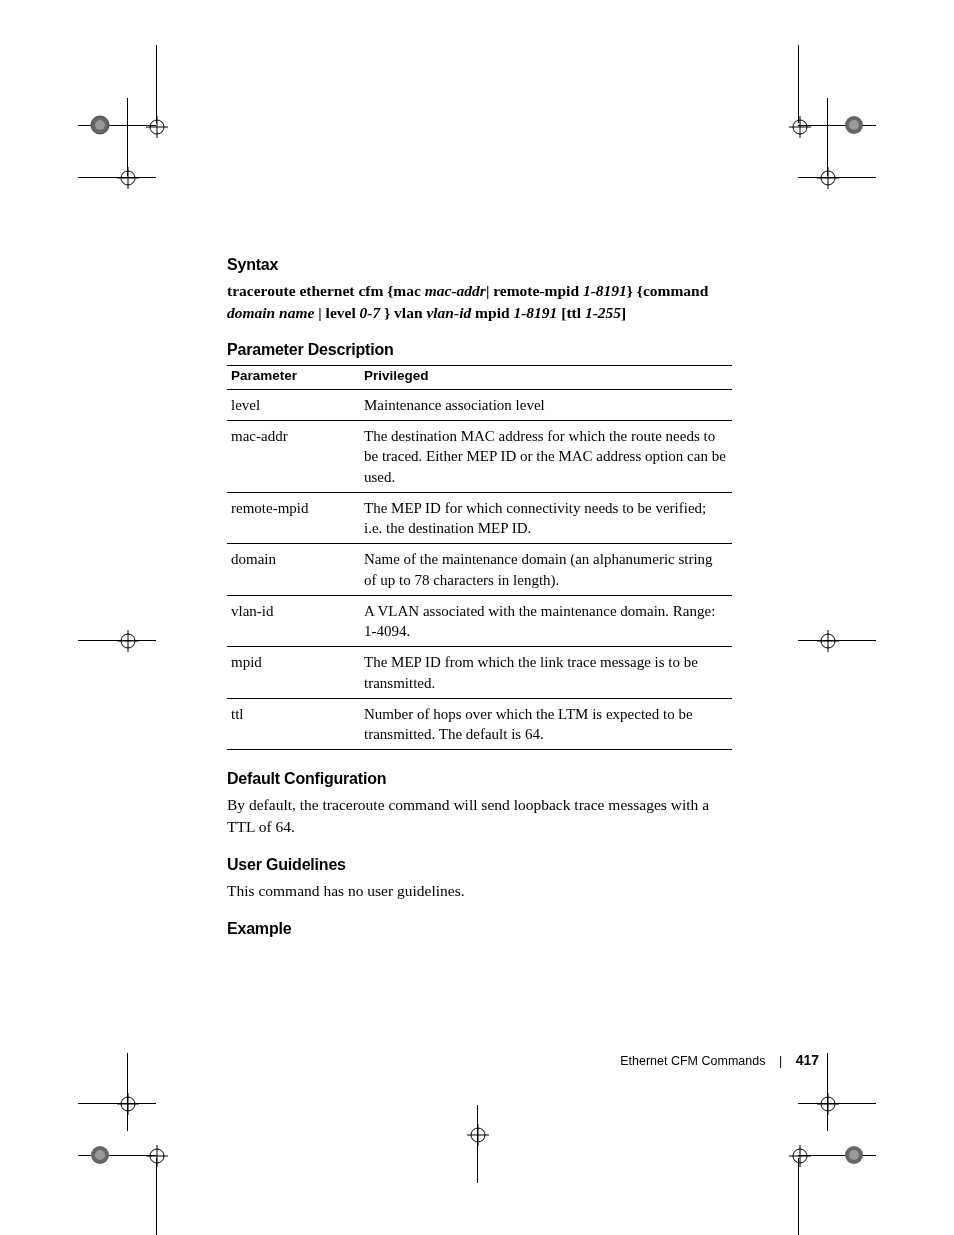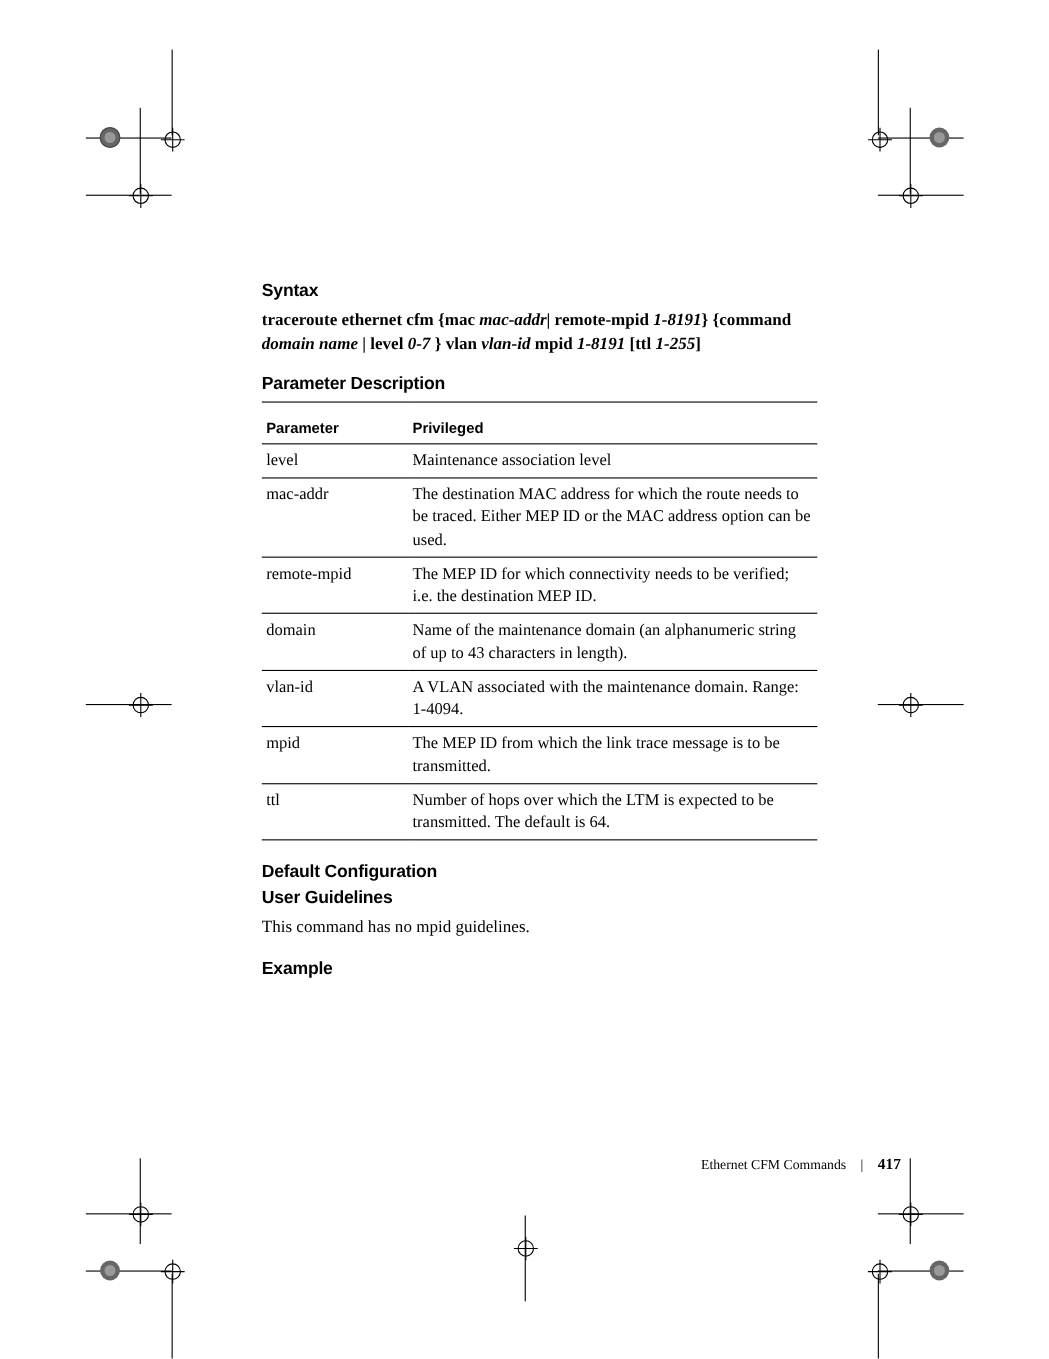--- a/index.html
+++ b/index.html
@@ -9,21 +9,21 @@
     font-size: 15.5px;
     color: #000;
     background: #fff;
     width: 954px;
     height: 1235px;
     position: relative;
     overflow: hidden;
   }
   .content {
     position: absolute;
-    left: 238px;
+    left: 227px;
     top: 256px;
     width: 510px;
   }
   .section-heading {
     font-family: Arial, Helvetica, sans-serif;
     font-weight: bold;
     font-size: 16px;
     margin: 0 0 6px 0;
     letter-spacing: -0.2px;
   }
@@ -37,41 +37,41 @@
     border-collapse: collapse;
     width: 505px;
     margin-top: 6px;
     margin-bottom: 20px;
   }
   .param-table th {
     font-family: Arial, Helvetica, sans-serif;
     font-weight: bold;
     font-size: 13.5px;
     text-align: left;
-    padding: 16px 4px 6px 4px;
+    padding: 2px 4px 6px 4px;
     border-top: 1px solid #000;
     border-bottom: 1px solid #000;
   }
   .param-table td {
     padding: 5px 4px 5px 4px;
     vertical-align: top;
     border-bottom: 1px solid #000;
     font-size: 15px;
     line-height: 1.35;
   }
   .param-table td:first-child { width: 125px; }
   .body-text {
     line-height: 1.4;
     margin: 0 0 18px 0;
   }
   .footer {
     position: absolute;
     right: 135px;
     top: 1052px;
-    font-family: Liberation Serif, serif;
+    font-family: Liberation Sans, sans-serif;
     font-size: 12.5px;
   }
   .footer .sep { margin: 0 10px; color:#000; }
   .footer .pg { font-weight: bold; font-size: 14px; }
 
   
   .reg { position: absolute; width: 22px; height: 22px; }
   .reg svg { display:block; }
   .cropset { position: absolute; }
   .line-h { position:absolute; background:#000; height:0.7px; }
@@ -235,42 +235,43 @@
       <tr>
           <td>mac-addr</td>
           <td>The destination MAC address for which the route needs to be traced. Either MEP ID or the MAC address option can be used.</td>
         </tr>
       <tr>
           <td>remote-mpid</td>
           <td>The MEP ID for which connectivity needs to be verified; i.e. the destination MEP ID.</td>
         </tr>
       <tr>
           <td>domain</td>
-          <td>Name of the maintenance domain (an alphanumeric string of up to 43 characters in length).</td>
+          <td>Name of the maintenance domain (an alphanumeric string of up to 78 characters in length).</td>
         </tr>
       <tr>
           <td>vlan-id</td>
           <td>A VLAN associated with the maintenance domain. Range: 1-4094.</td>
         </tr>
       <tr>
           <td>mpid</td>
           <td>The MEP ID from which the link trace message is to be transmitted.</td>
         </tr>
       <tr>
           <td>ttl</td>
           <td>Number of hops over which the LTM is expected to be transmitted. The default is 64.</td>
         </tr>
     </tbody>
   </table>
 
   <div class="section-heading">Default Configuration</div>
+  <p class="body-text">By default, the traceroute command will send loopback trace messages with a TTL of 64.</p>
 
 
   <div class="section-heading">User Guidelines</div>
-  <p class="body-text">This command has no mpid guidelines.</p>
+  <p class="body-text">This command has no user guidelines.</p>
 
   <div class="section-heading">Example</div>
 </div>
 
 <div class="footer">
   <span>Ethernet CFM Commands</span>
   <span class="sep">|</span>
   <span class="pg">417</span>
 </div>
 

